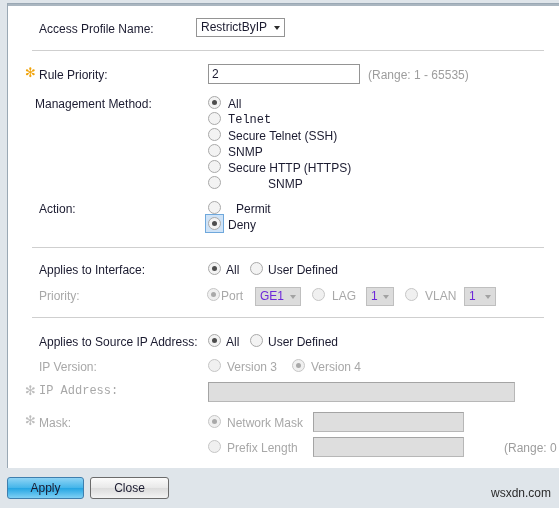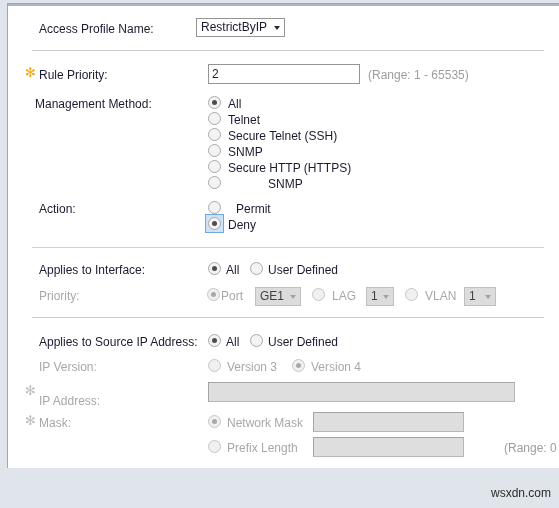--- a/index.html
+++ b/index.html
@@ -97,21 +97,21 @@
     top: 50%;
     margin-top: -2px;
     width: 0; height: 0;
     border-left: 3.5px solid transparent;
     border-right: 3.5px solid transparent;
     border-top: 4px solid #2b2b2b;
   }
   .sel.dis {
     background: #dcdcdc;
     border-color: #bfbfbf;
-    color: #404040;
+    color: #6d28d9;
   }
   .sel.dis .caret { border-top-color: #a2a2a2; }
 
   
   .inp {
     position: absolute;
     box-sizing: border-box;
     border: 1px solid #949494;
     background: #ffffff;
     height: 20px;
@@ -239,21 +239,21 @@
       <div class="radio-wrap" style="left:200px; top:0px;">
         <span class="radio">
             <span class="dot"></span>
           </span>
       </div>
       <span class="label" style="left:220px; top:1px;">All</span>
 
       <div class="radio-wrap" style="left:200px; top:16px;">
         <span class="radio"></span>
       </div>
-      <span class="label" style="left:220px; top:17px;">Telnet</span>
+      <span class="label" style="left:220px; top:17px;font-family:Liberation Mono, monospace;">Telnet</span>
 
       <div class="radio-wrap" style="left:200px; top:32px;">
         <span class="radio"></span>
       </div>
       <span class="label" style="left:220px; top:33px;">Secure Telnet (SSH)</span>
 
       <div class="radio-wrap" style="left:200px; top:48px;">
         <span class="radio"></span>
       </div>
       <span class="label" style="left:220px; top:49px;">SNMP</span>
@@ -366,21 +366,21 @@
       <div class="radio-wrap" style="left:284px; top:0px;">
         <span class="radio dis">
             <span class="dot"></span>
           </span>
       </div>
       <span class="label dis" style="left:303px; top:1px;">Version 4</span>
     </div>
 
     <div class="row" style="top:378px;">
       <span class="star dis" style="left:17px; top:3px;">✻</span>
-      <span class="label dis" style="left:31px; top:12px;">IP Address:</span>
+      <span class="label dis" style="left:31px; top:2px;font-family:Liberation Mono, monospace;">IP Address:</span>
       <div class="inp dis" style="left:200px; top:0px; width:307px;">
         <span></span>
       </div>
     </div>
 
     <div class="row" style="top:408px;">
       <span class="star dis" style="left:17px; top:3px;">✻</span>
       <span class="label dis" style="left:31px; top:4px;">Mask:</span>
 
       <div class="radio-wrap" style="left:200px; top:3px;">
@@ -398,16 +398,20 @@
       </div>
       <span class="label dis" style="left:219px; top:29px;">Prefix Length</span>
       <div class="inp dis" style="left:305px; top:25px; width:151px;">
         <span></span>
       </div>
       <span class="hint" style="left:464px; top:29px;margin-left:32px;">(Range: 0 - 32)</span>
     </div>
 
   </div>
 
+  <div id="footer">
+    <div class="btn" id="apply-button">Apply</div>
+    <div class="btn" id="close-button">Close</div>
+  </div>
 
   <div id="watermark">wsxdn.com</div>
 
 </div>
 
 </body></html>

